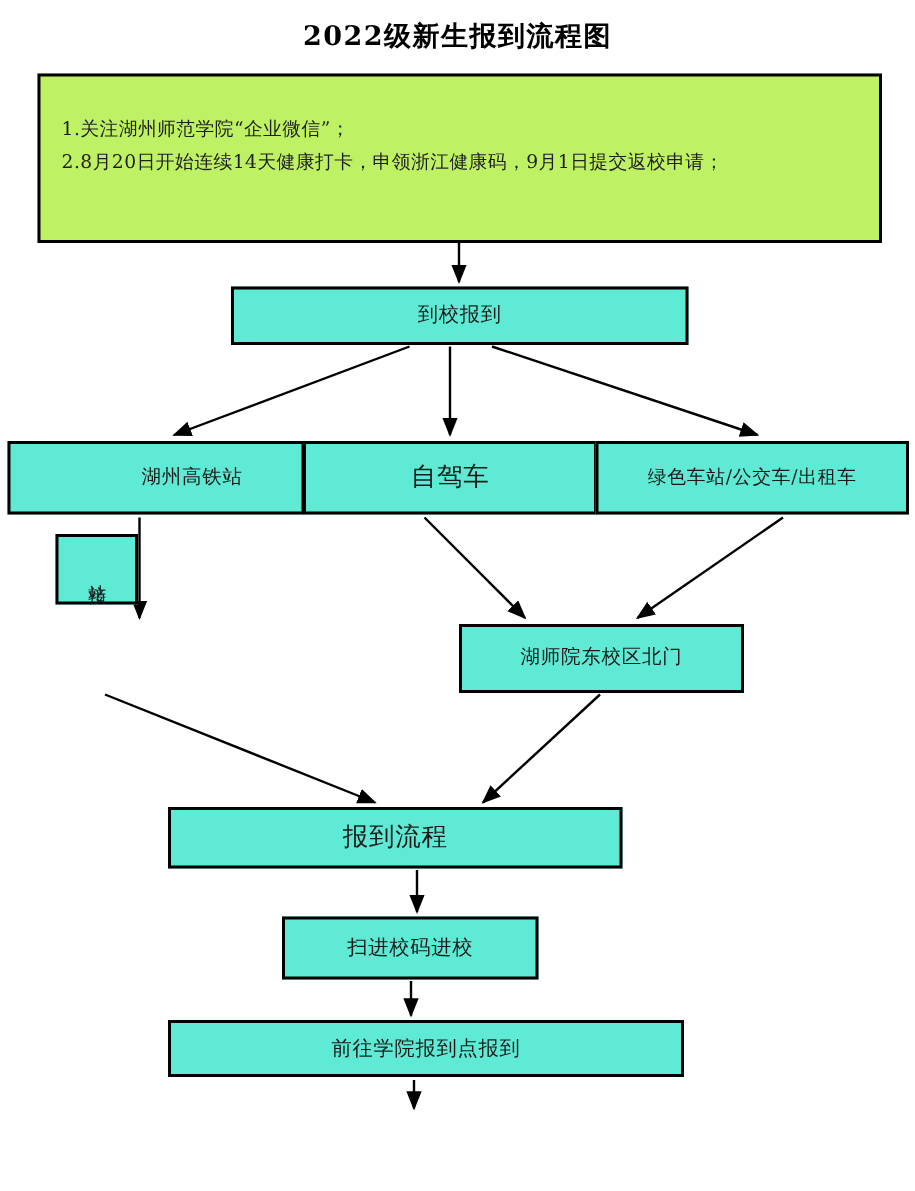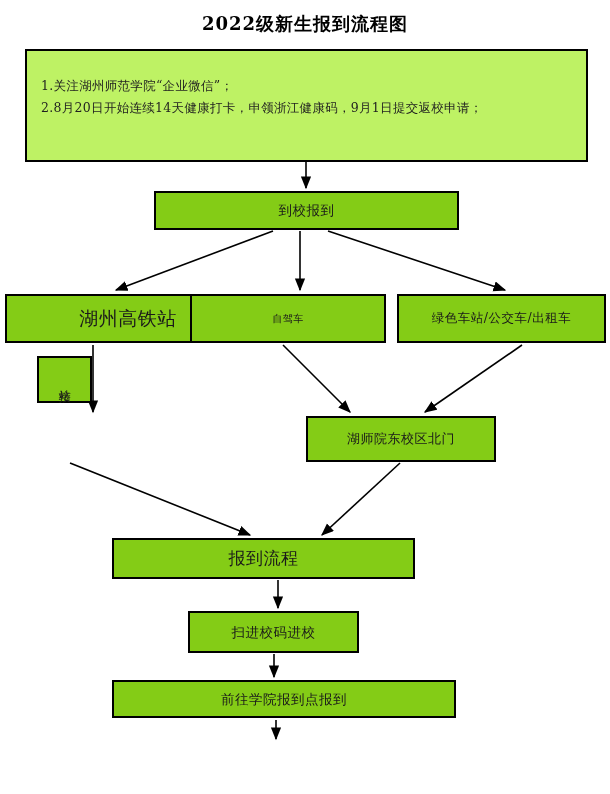--- a/index.html
+++ b/index.html
@@ -24,21 +24,21 @@
   .edges {
     position: absolute;
     left: 0; top: 0;
     width: 610px;
     height: 794px;
     pointer-events: none;
   }
   .node {
     position: absolute;
     box-sizing: border-box;
-    background: #84cc16;
+    background: #5eead4;
     border: 2px solid #000000;
     display: flex;
     align-items: center;
     justify-content: center;
     text-align: right;
     line-height: 1.35;
   }
   .node-text {
     display: block;
     padding: 0 4px;
@@ -68,22 +68,22 @@
   }
   .notice-line {
     font-size: 12.5px;
     line-height: 1.72;
     white-space: nowrap;
     color: #1f1f1f;
     letter-spacing: 0.3px;
   }
   
   #node-arrive       { left:154px; top:191px;  width:305px; height:39px;  font-size:13.5px; }
-  #node-hsr          { left:5px;   top:294px;  width:198px; height:49px;  font-size:19px;padding-left:48px; }
-  #node-selfdrive    { left:190px; top:294px;  width:196px; height:49px;  font-size:10px; }
+  #node-hsr          { left:5px;   top:294px;  width:198px; height:49px;  font-size:13px;padding-left:48px; }
+  #node-selfdrive    { left:202px; top:294px;  width:196px; height:49px;  font-size:17px; }
   #node-greenstation { left:397px; top:294px;  width:209px; height:49px;  font-size:12.5px; }
   #node-pickup       { left:37px;  top:356px;  width:55px;  height:47px;  font-size:12px; }
   #node-southgate    { left:6px;   top:416px;  width:198px; height:46px;  font-size:13px; }
   #node-northgate    { left:306px; top:416px;  width:190px; height:46px;  font-size:13px; }
   #node-process      { left:112px; top:538px;  width:303px; height:41px;  font-size:17px; }
   #node-scancode     { left:188px; top:611px;  width:171px; height:42px;  font-size:13.5px; }
   #node-reportpoint  { left:112px; top:680px;  width:344px; height:38px;  font-size:13.5px; }
   #node-dorm         { left:134px; top:742px;  width:311px; height:39px;  font-size:13.5px; }
   #node-pickup .node-text {
     writing-mode: vertical-rl;

